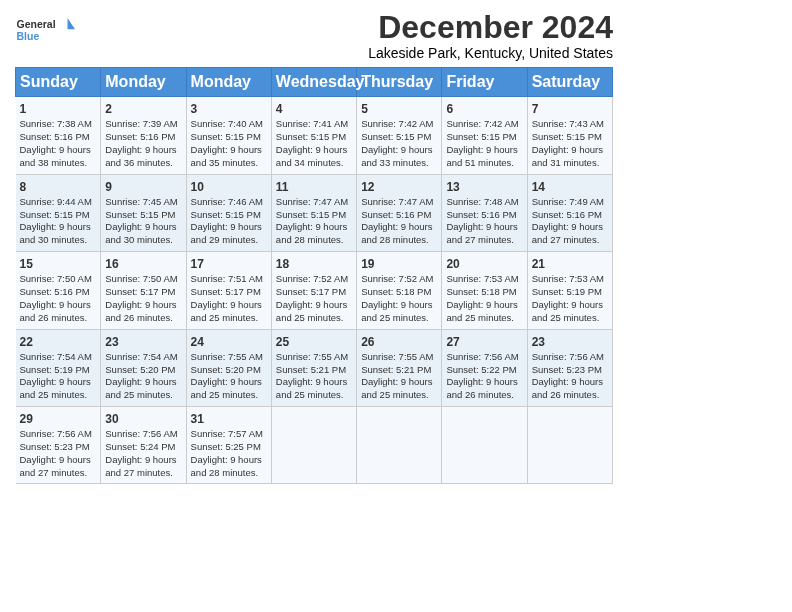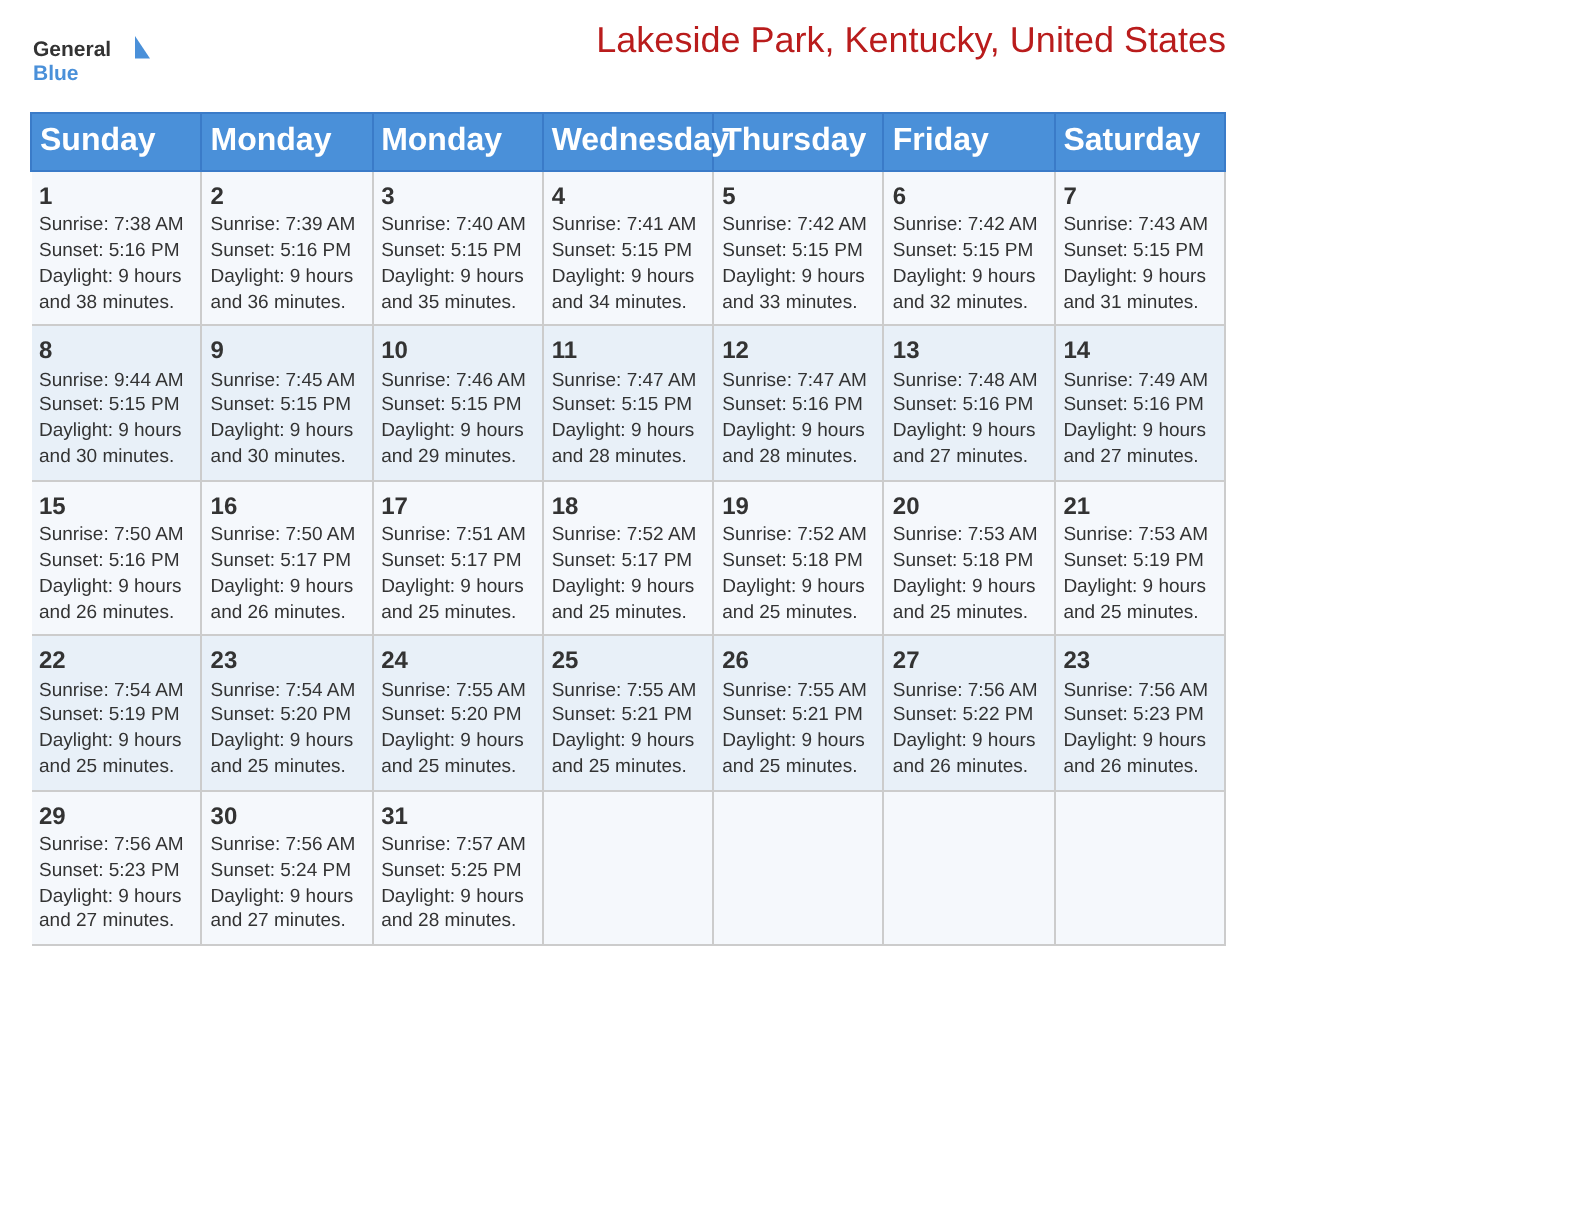--- a/index.html
+++ b/index.html
@@ -29,22 +29,22 @@
     .title-block {
       text-align: right;
     }
     .main-title {
       font-size: 32px;
       font-weight: bold;
       color: #333;
       line-height: 1.1;
     }
     .subtitle {
-      font-size: 18px;
-      color: #b91c1c;
+      font-size: 14px;
+      color: #000000;
     }
     table {
       width: 100%;
       border-collapse: collapse;
       table-layout: fixed;
     }
     thead tr {
       background-color: #4a90d9;
     }
     thead th {
@@ -85,20 +85,21 @@
 <div class="page">
   <div class="header">
     <div class="logo">
   <svg width="60" height="40" viewBox="0 0 80 42">
     <text x="2" y="18" font-size="14" font-weight="bold" fill="#333" font-family="Arial,sans-serif">General</text>
     <text x="2" y="34" font-size="14" font-weight="bold" fill="#4a90d9" font-family="Arial,sans-serif">Blue</text>
     <polygon points="70,5 80,20 70,20" fill="#4a90d9"></polygon>
   </svg>
 </div>
     <div class="title-block">
+      <div class="main-title">December 2024</div>
       <div class="subtitle">Lakeside Park, Kentucky, United States</div>
     </div>
   </div>
 
   <table>
     <thead>
       <tr>
         <th>Sunday</th>
         <th>Monday</th>
         <th>Monday</th>
@@ -108,21 +109,21 @@
         <th>Saturday</th>
       </tr>
     </thead>
     <tbody id="calendar-body">
     <tr>
           <td><span class="day-num">1</span><span>Sunrise: 7:38 AM</span><br><span>Sunset: 5:16 PM</span><br><span>Daylight: 9 hours and 38 minutes.</span></td>
           <td><span class="day-num">2</span><span>Sunrise: 7:39 AM</span><br><span>Sunset: 5:16 PM</span><br><span>Daylight: 9 hours and 36 minutes.</span></td>
           <td><span class="day-num">3</span><span>Sunrise: 7:40 AM</span><br><span>Sunset: 5:15 PM</span><br><span>Daylight: 9 hours and 35 minutes.</span></td>
           <td><span class="day-num">4</span><span>Sunrise: 7:41 AM</span><br><span>Sunset: 5:15 PM</span><br><span>Daylight: 9 hours and 34 minutes.</span></td>
           <td><span class="day-num">5</span><span>Sunrise: 7:42 AM</span><br><span>Sunset: 5:15 PM</span><br><span>Daylight: 9 hours and 33 minutes.</span></td>
-          <td><span class="day-num">6</span><span>Sunrise: 7:42 AM</span><br><span>Sunset: 5:15 PM</span><br><span>Daylight: 9 hours and 32 minutes.</span></td>
+          <td><span class="day-num">6</span><span>Sunrise: 7:42 AM</span><br><span>Sunset: 5:15 PM</span><br><span>Daylight: 9 hours and 51 minutes.</span></td>
           <td><span class="day-num">7</span><span>Sunrise: 7:43 AM</span><br><span>Sunset: 5:15 PM</span><br><span>Daylight: 9 hours and 31 minutes.</span></td>
         </tr>
         <tr>
           <td><span class="day-num">8</span><span>Sunrise: 9:44 AM</span><br><span>Sunset: 5:15 PM</span><br><span>Daylight: 9 hours and 30 minutes.</span></td>
           <td><span class="day-num">9</span><span>Sunrise: 7:45 AM</span><br><span>Sunset: 5:15 PM</span><br><span>Daylight: 9 hours and 30 minutes.</span></td>
           <td><span class="day-num">10</span><span>Sunrise: 7:46 AM</span><br><span>Sunset: 5:15 PM</span><br><span>Daylight: 9 hours and 29 minutes.</span></td>
           <td><span class="day-num">11</span><span>Sunrise: 7:47 AM</span><br><span>Sunset: 5:15 PM</span><br><span>Daylight: 9 hours and 28 minutes.</span></td>
           <td><span class="day-num">12</span><span>Sunrise: 7:47 AM</span><br><span>Sunset: 5:16 PM</span><br><span>Daylight: 9 hours and 28 minutes.</span></td>
           <td><span class="day-num">13</span><span>Sunrise: 7:48 AM</span><br><span>Sunset: 5:16 PM</span><br><span>Daylight: 9 hours and 27 minutes.</span></td>
           <td><span class="day-num">14</span><span>Sunrise: 7:49 AM</span><br><span>Sunset: 5:16 PM</span><br><span>Daylight: 9 hours and 27 minutes.</span></td>

